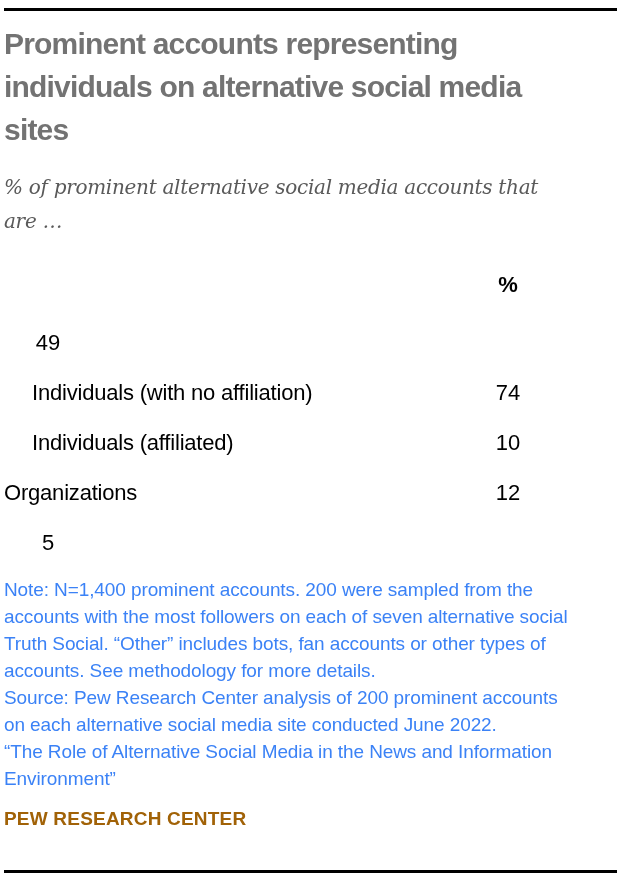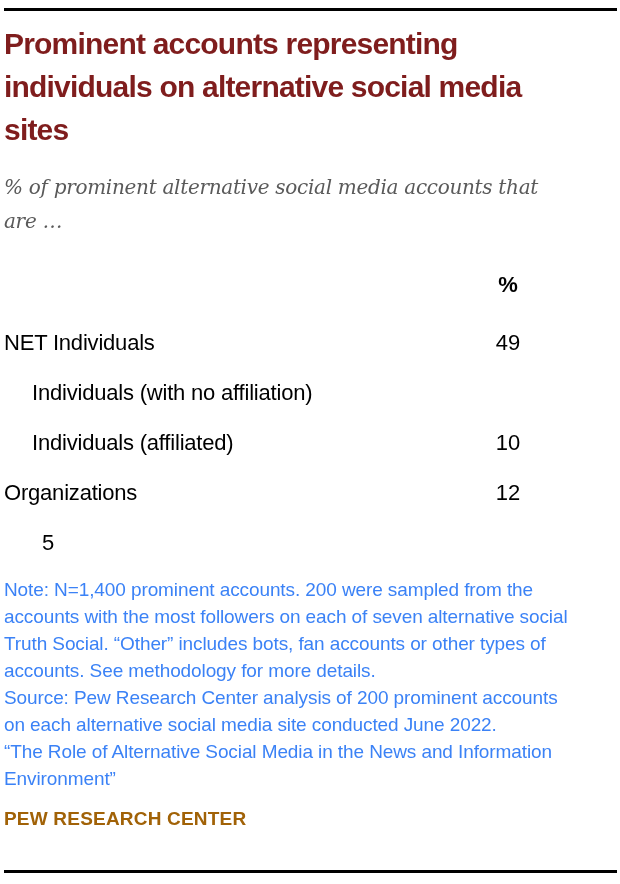--- a/index.html
+++ b/index.html
@@ -27,21 +27,21 @@
   .rule-bottom { top: 870px; }
   .content {
     padding: 0 0 0 4px;
   }
   .title {
     margin-top: 22px;
     font-size: 30px;
     font-weight: bold;
     line-height: 43px;
     letter-spacing: -0.8px;
-    color: #7f1d1d;
+    color: #737373;
   }
   .subtitle {
     margin-top: 19px;
     font-family: "DejaVu Serif", serif;
     font-style: italic;
     font-size: 20px;
     line-height: 34px;
     color: #5a5a5a;
     letter-spacing: -0.3px;
   }
@@ -116,25 +116,25 @@
     </div>
 
     <div class="table">
       <div class="trow header-row">
         <div class="label"></div>
         <div class="value">%</div>
       </div>
 
       <div class="rows-block">
         <div class="trow">
-          <div class="label">NET Individuals</div>
           <div class="value">49</div>
         </div>
         <div class="trow">
           <div class="label indent">Individuals (with no affiliation)</div>
+          <div class="value">74</div>
         </div>
         <div class="trow">
           <div class="label indent">Individuals (affiliated)</div>
           <div class="value">10</div>
         </div>
         <div class="trow">
           <div class="label">Organizations</div>
           <div class="value">12</div>
         </div>
         <div class="trow">

